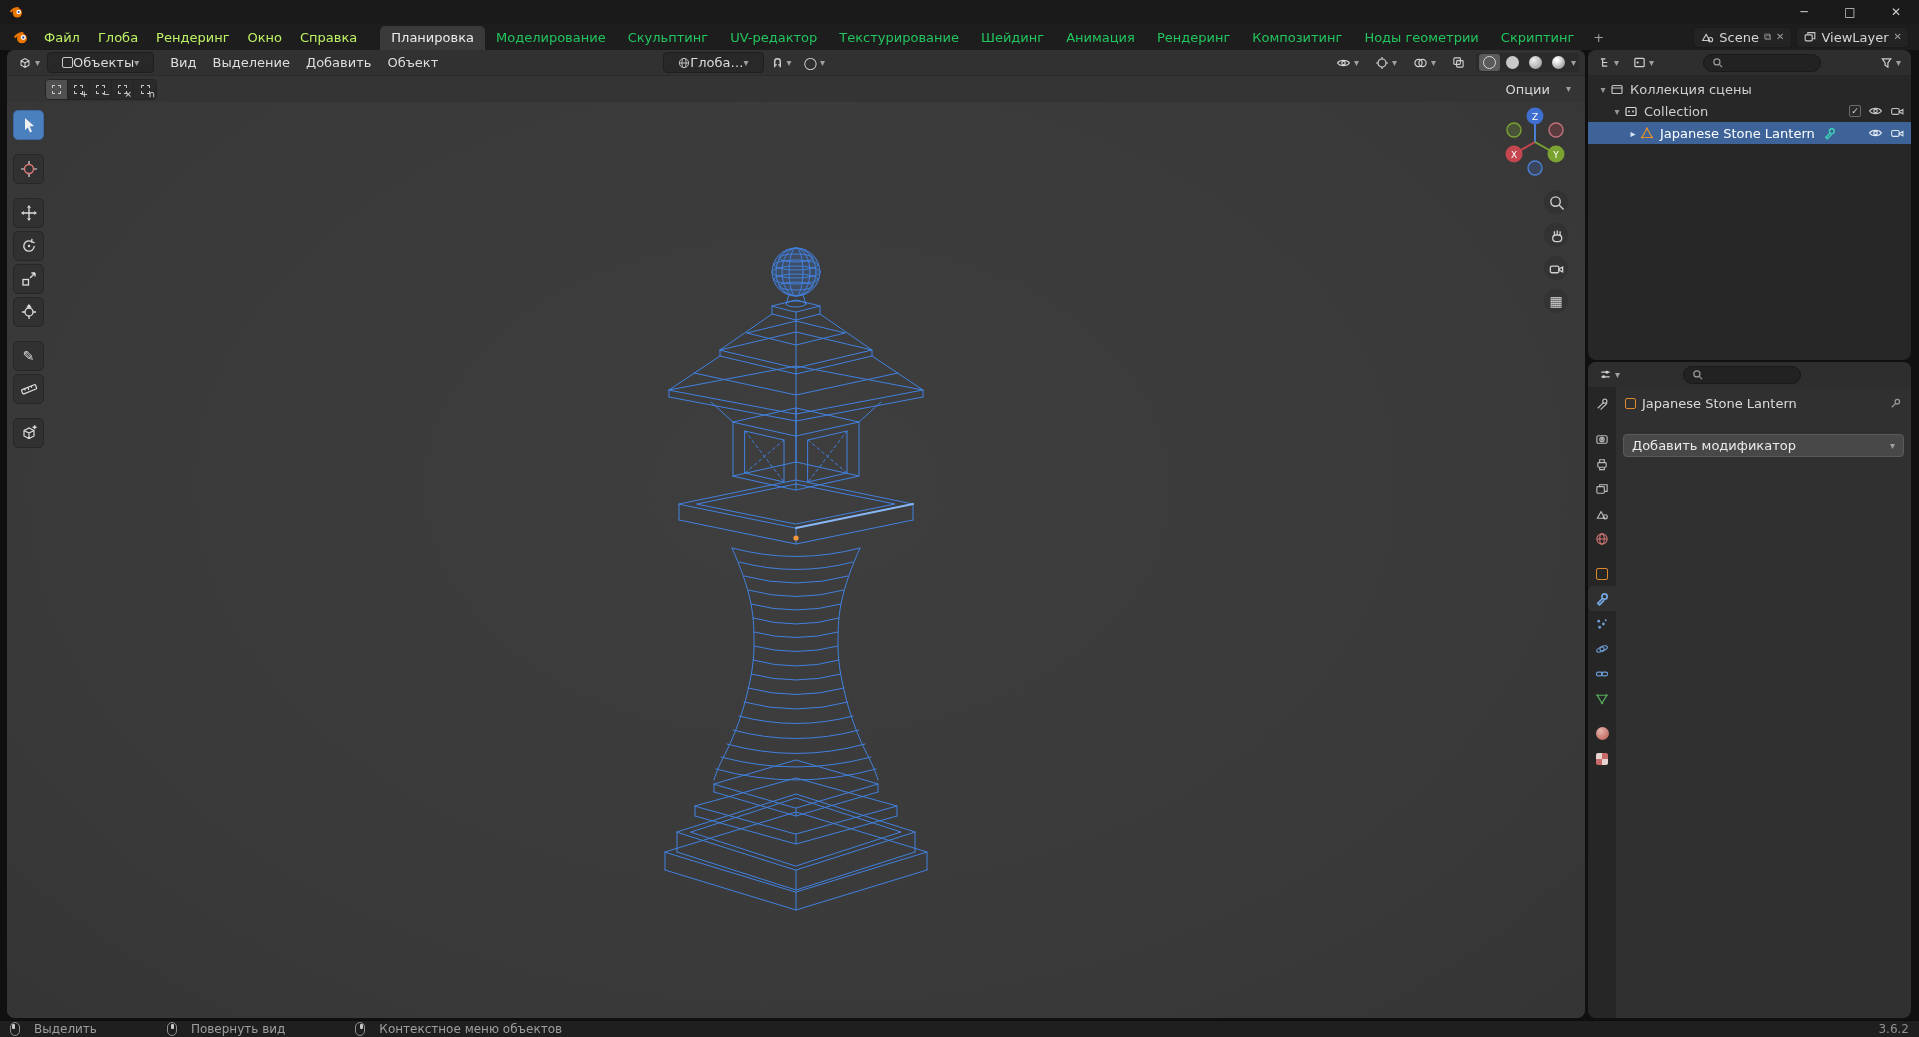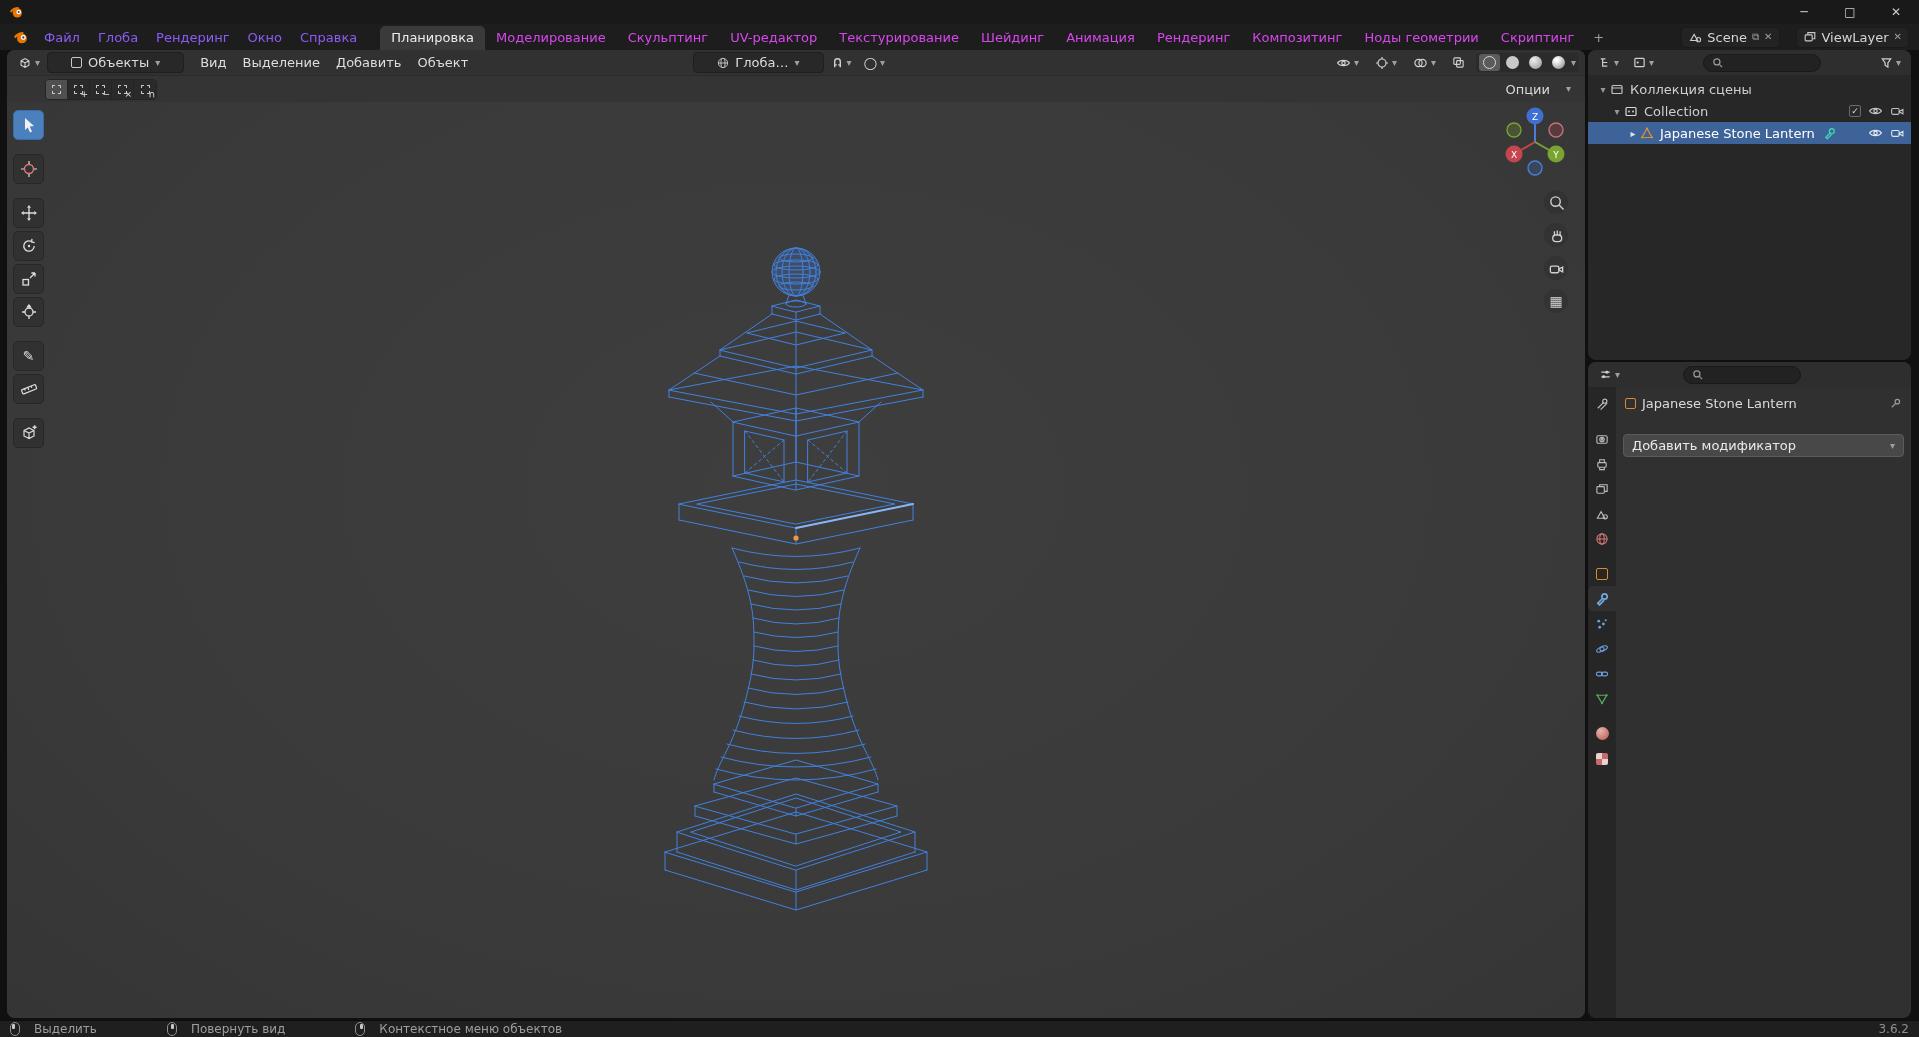--- a/index.html
+++ b/index.html
@@ -4,34 +4,34 @@
 <style>
   *{margin:0;padding:0;box-sizing:border-box;user-select:none}
   html,body{width:1919px;height:1037px;overflow:hidden}
   body{position:relative;background:#101010;font-family:"DejaVu Sans","Liberation Sans",sans-serif;font-size:13px;color:#c9c9c9}
   .titlebar{position:absolute;top:0;left:0;right:0;height:24px;background:#191919;display:flex;align-items:center;padding-left:8px}
   .titlebar .title{margin-left:10px;font-size:13px;color:#c3c3c3;white-space:nowrap}
   .wincontrols{margin-left:auto;display:flex;height:100%}
   .winbtn{width:46px;height:100%;display:flex;align-items:center;justify-content:center;color:#cfcfcf;font-size:12px}
   .menubar{position:absolute;top:24px;left:0;right:0;height:26px;background:#1d1d1d;display:flex;align-items:flex-end;padding:0 6px}
   .menubar .logo{align-self:center;margin:0 6px;display:flex;align-items:center}
-  .menu-item{padding:4px 9px;color:#8b5cf6;align-self:center;border-radius:4px}
+  .menu-item{padding:4px 9px;color:#bef264;align-self:center;border-radius:4px}
   .tabs{display:flex;margin-left:14px;align-items:flex-end;height:100%}
-  .tab{padding:4px 11px 5px;color:#d946ef;border-radius:5px 5px 0 0;white-space:nowrap}
+  .tab{padding:4px 11px 5px;color:#22c55e;border-radius:5px 5px 0 0;white-space:nowrap}
   .tab.active{background:#3a3a3a;color:#ececec}
   .tab.addtab{color:#9d9d9d;padding:4px 8px 5px}
-  .topbar-right{margin-left:auto;display:flex;align-items:flex-end;gap:16px;align-self:center;margin-right:4px}
+  .topbar-right{margin-left:auto;display:flex;align-items:flex-end;gap:4px;align-self:center;margin-right:4px}
   .idwidget{display:flex;align-items:center;gap:5px;background:#232323;border:1px solid #1a1a1a;border-radius:4px;padding:2px 6px;color:#d6d6d6}
   .mainarea{position:absolute;top:50px;left:0;right:0;bottom:17px;background:#101010}
   .viewport{position:absolute;left:7px;top:0;width:1578px;bottom:2px;background:#3b3b3b;border-radius:8px;overflow:hidden;display:flex;flex-direction:column}
   .vp-header{height:25px;background:#313131;display:flex;align-items:center;padding:0 6px;flex:none;gap:2px}
   .vp-tools{height:27px;background:#343434;border-top:1px solid #2b2b2b;display:flex;align-items:center;padding:0 8px;flex:none}
   .vp-canvas{flex:1;position:relative;background:radial-gradient(ellipse at 50% 42%, #3e3e3e 0%, #3a3a3a 65%, #353535 100%)}
   .hdrbtn{display:flex;align-items:center;gap:3px;padding:2px 5px;border-radius:4px;color:#d6d6d6}
-  .pill{background:#282828;border:1px solid #1f1f1f;border-radius:4px;padding:2px 23px;display:flex;align-items:center;gap:6px;color:#dcdcdc}
+  .pill{background:#282828;border:1px solid #1f1f1f;border-radius:4px;padding:2px 14px;display:flex;align-items:center;gap:0;color:#dcdcdc}
   .chev{font-size:10px;color:#9f9f9f;line-height:1}
   .vp-menus{display:flex;margin-left:6px}
   .vp-menu{padding:3px 8px;border-radius:4px;color:#dedede}
   .vph-right{margin-left:auto;display:flex;align-items:center;gap:6px}
   .ball{width:13px;height:13px;border-radius:50%;display:inline-block}
   .ball.wire{border:1.5px solid #d6d6d6;position:relative}
   .ball.solid{background:#c9c9c9}
   .ball.material{background:radial-gradient(circle at 35% 32%,#efefef,#8f8f8f)}
   .ball.rendered{background:radial-gradient(circle at 35% 30%,#ffffff 10%,#7c7c7c)}
   .shadegroup{display:flex;align-items:center;gap:2px;background:#2b2b2b;border-radius:4px;padding:1px 3px}

